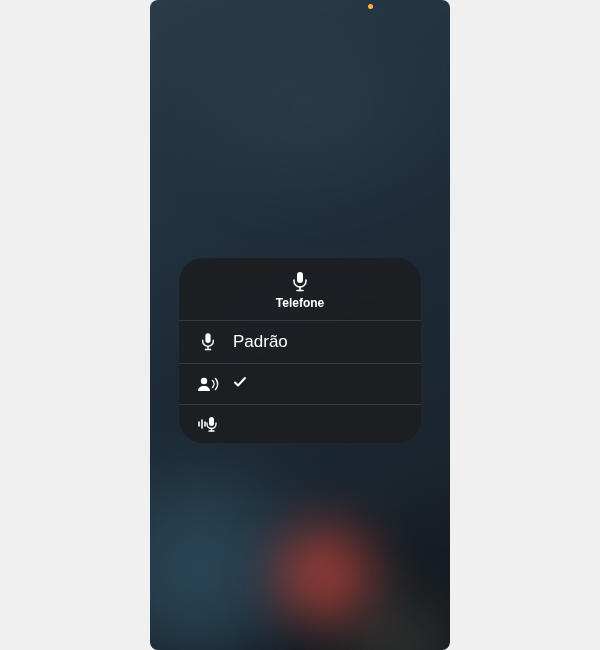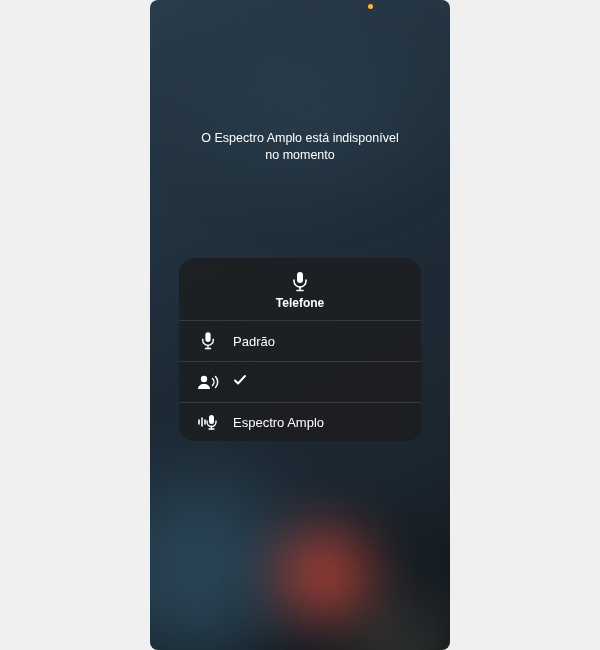--- a/index.html
+++ b/index.html
@@ -51,21 +51,21 @@
     line-height: 1.35;
     padding: 0 30px;
   }
 
   .panel {
     position: absolute;
     top: 258px;
     left: 29px;
     width: 242px;
     background: rgba(28,28,30,0.78);
-    border-radius: 16px;
+    border-radius: 24px;
     backdrop-filter: blur(20px);
     overflow: hidden;
   }
   .panel-header {
     padding: 14px 0 10px 0;
     text-align: center;
   }
   .panel-header svg { display:block; margin:0 auto 4px auto; }
   .panel-title {
     color:#fff;
@@ -82,41 +82,40 @@
   }
   .option .ico {
     width:22px;
     display:flex;
     align-items:center;
     justify-content:center;
     flex-shrink:0;
   }
   .option .label {
     color:#fff;
-    font-size:13px;
+    font-size:17px;
     flex:1;
     text-align:left;
   }
   .option .check {
     width:16px;
     flex-shrink:0;
   }
 </style>
 </head>
 <body>
 
 <div class="phone">
   <div class="blur-blob blob4"></div>
   <div class="blur-blob blob1"></div>
   <div class="blur-blob blob2"></div>
   <div class="blur-blob blob3"></div>
 
   <div class="indicator"></div>
 
-  <div class="status-text">O Espectro Amplo está indisponível<br>no momento</div>
 
   <div class="panel">
     <div class="panel-header">
       <span>
         <svg width="16" height="20" viewBox="0 0 16 20" fill="none">
           <rect x="5" y="0" width="6" height="11" rx="3" fill="#fff"></rect>
           <path d="M2 8v1a6 6 0 0 0 12 0V8" stroke="#fff" stroke-width="1.6" fill="none" stroke-linecap="round"></path>
           <line x1="8" y1="15" x2="8" y2="18.5" stroke="#fff" stroke-width="1.6" stroke-linecap="round"></line>
           <line x1="5" y1="18.5" x2="11" y2="18.5" stroke="#fff" stroke-width="1.6" stroke-linecap="round"></line>
         </svg>
@@ -158,17 +157,16 @@
         <svg width="22" height="16" viewBox="0 0 22 16">
           <line x1="2" y1="6" x2="2" y2="10" stroke="#fff" stroke-width="1.6" stroke-linecap="round"></line>
           <line x1="5" y1="4" x2="5" y2="12" stroke="#fff" stroke-width="1.6" stroke-linecap="round"></line>
           <line x1="8" y1="6" x2="8" y2="10" stroke="#fff" stroke-width="1.6" stroke-linecap="round"></line>
           <rect x="12" y="1" width="5" height="9" rx="2.5" fill="#fff"></rect>
           <path d="M10 7v1a4.5 4.5 0 0 0 9 0V7" stroke="#fff" stroke-width="1.4" fill="none" stroke-linecap="round"></path>
           <line x1="14.5" y1="12.5" x2="14.5" y2="15" stroke="#fff" stroke-width="1.4" stroke-linecap="round"></line>
           <line x1="12" y1="15" x2="17" y2="15" stroke="#fff" stroke-width="1.4" stroke-linecap="round"></line>
         </svg>
       </span>
-      <span class="label">Espectro Amplo</span>
       <span class="check"></span>
     </div>
   </div>
 </div>
 
 </body></html>

